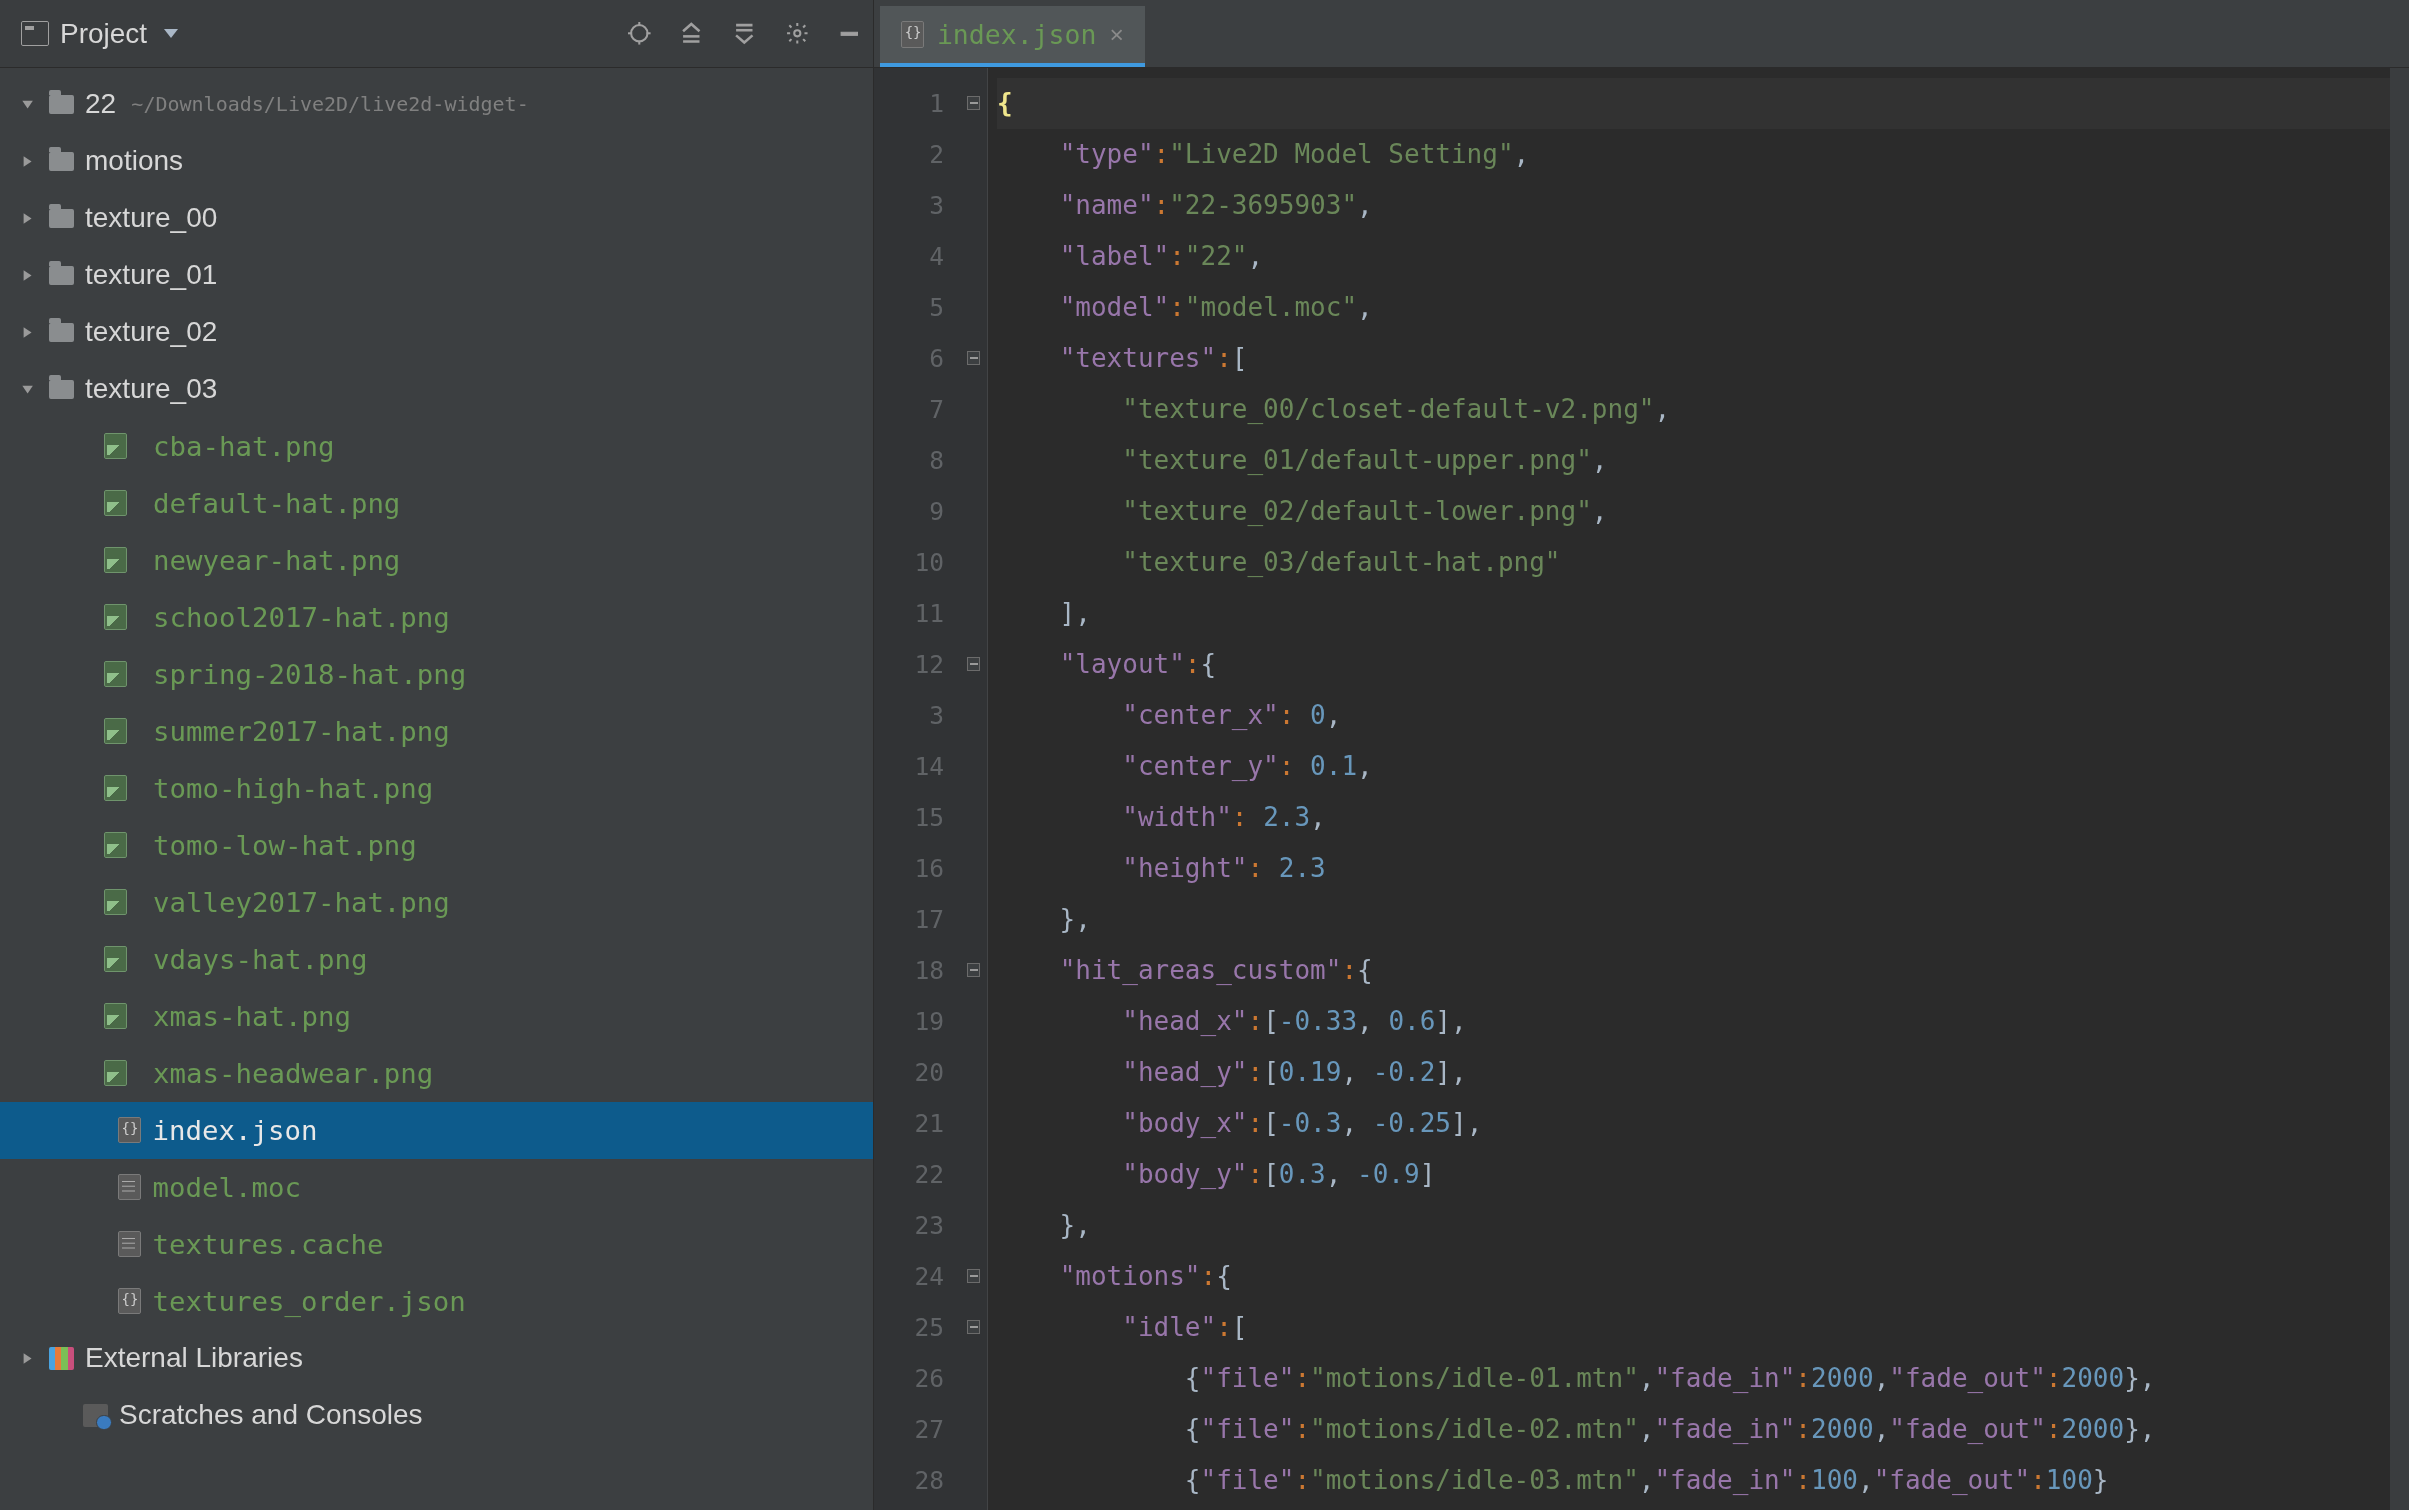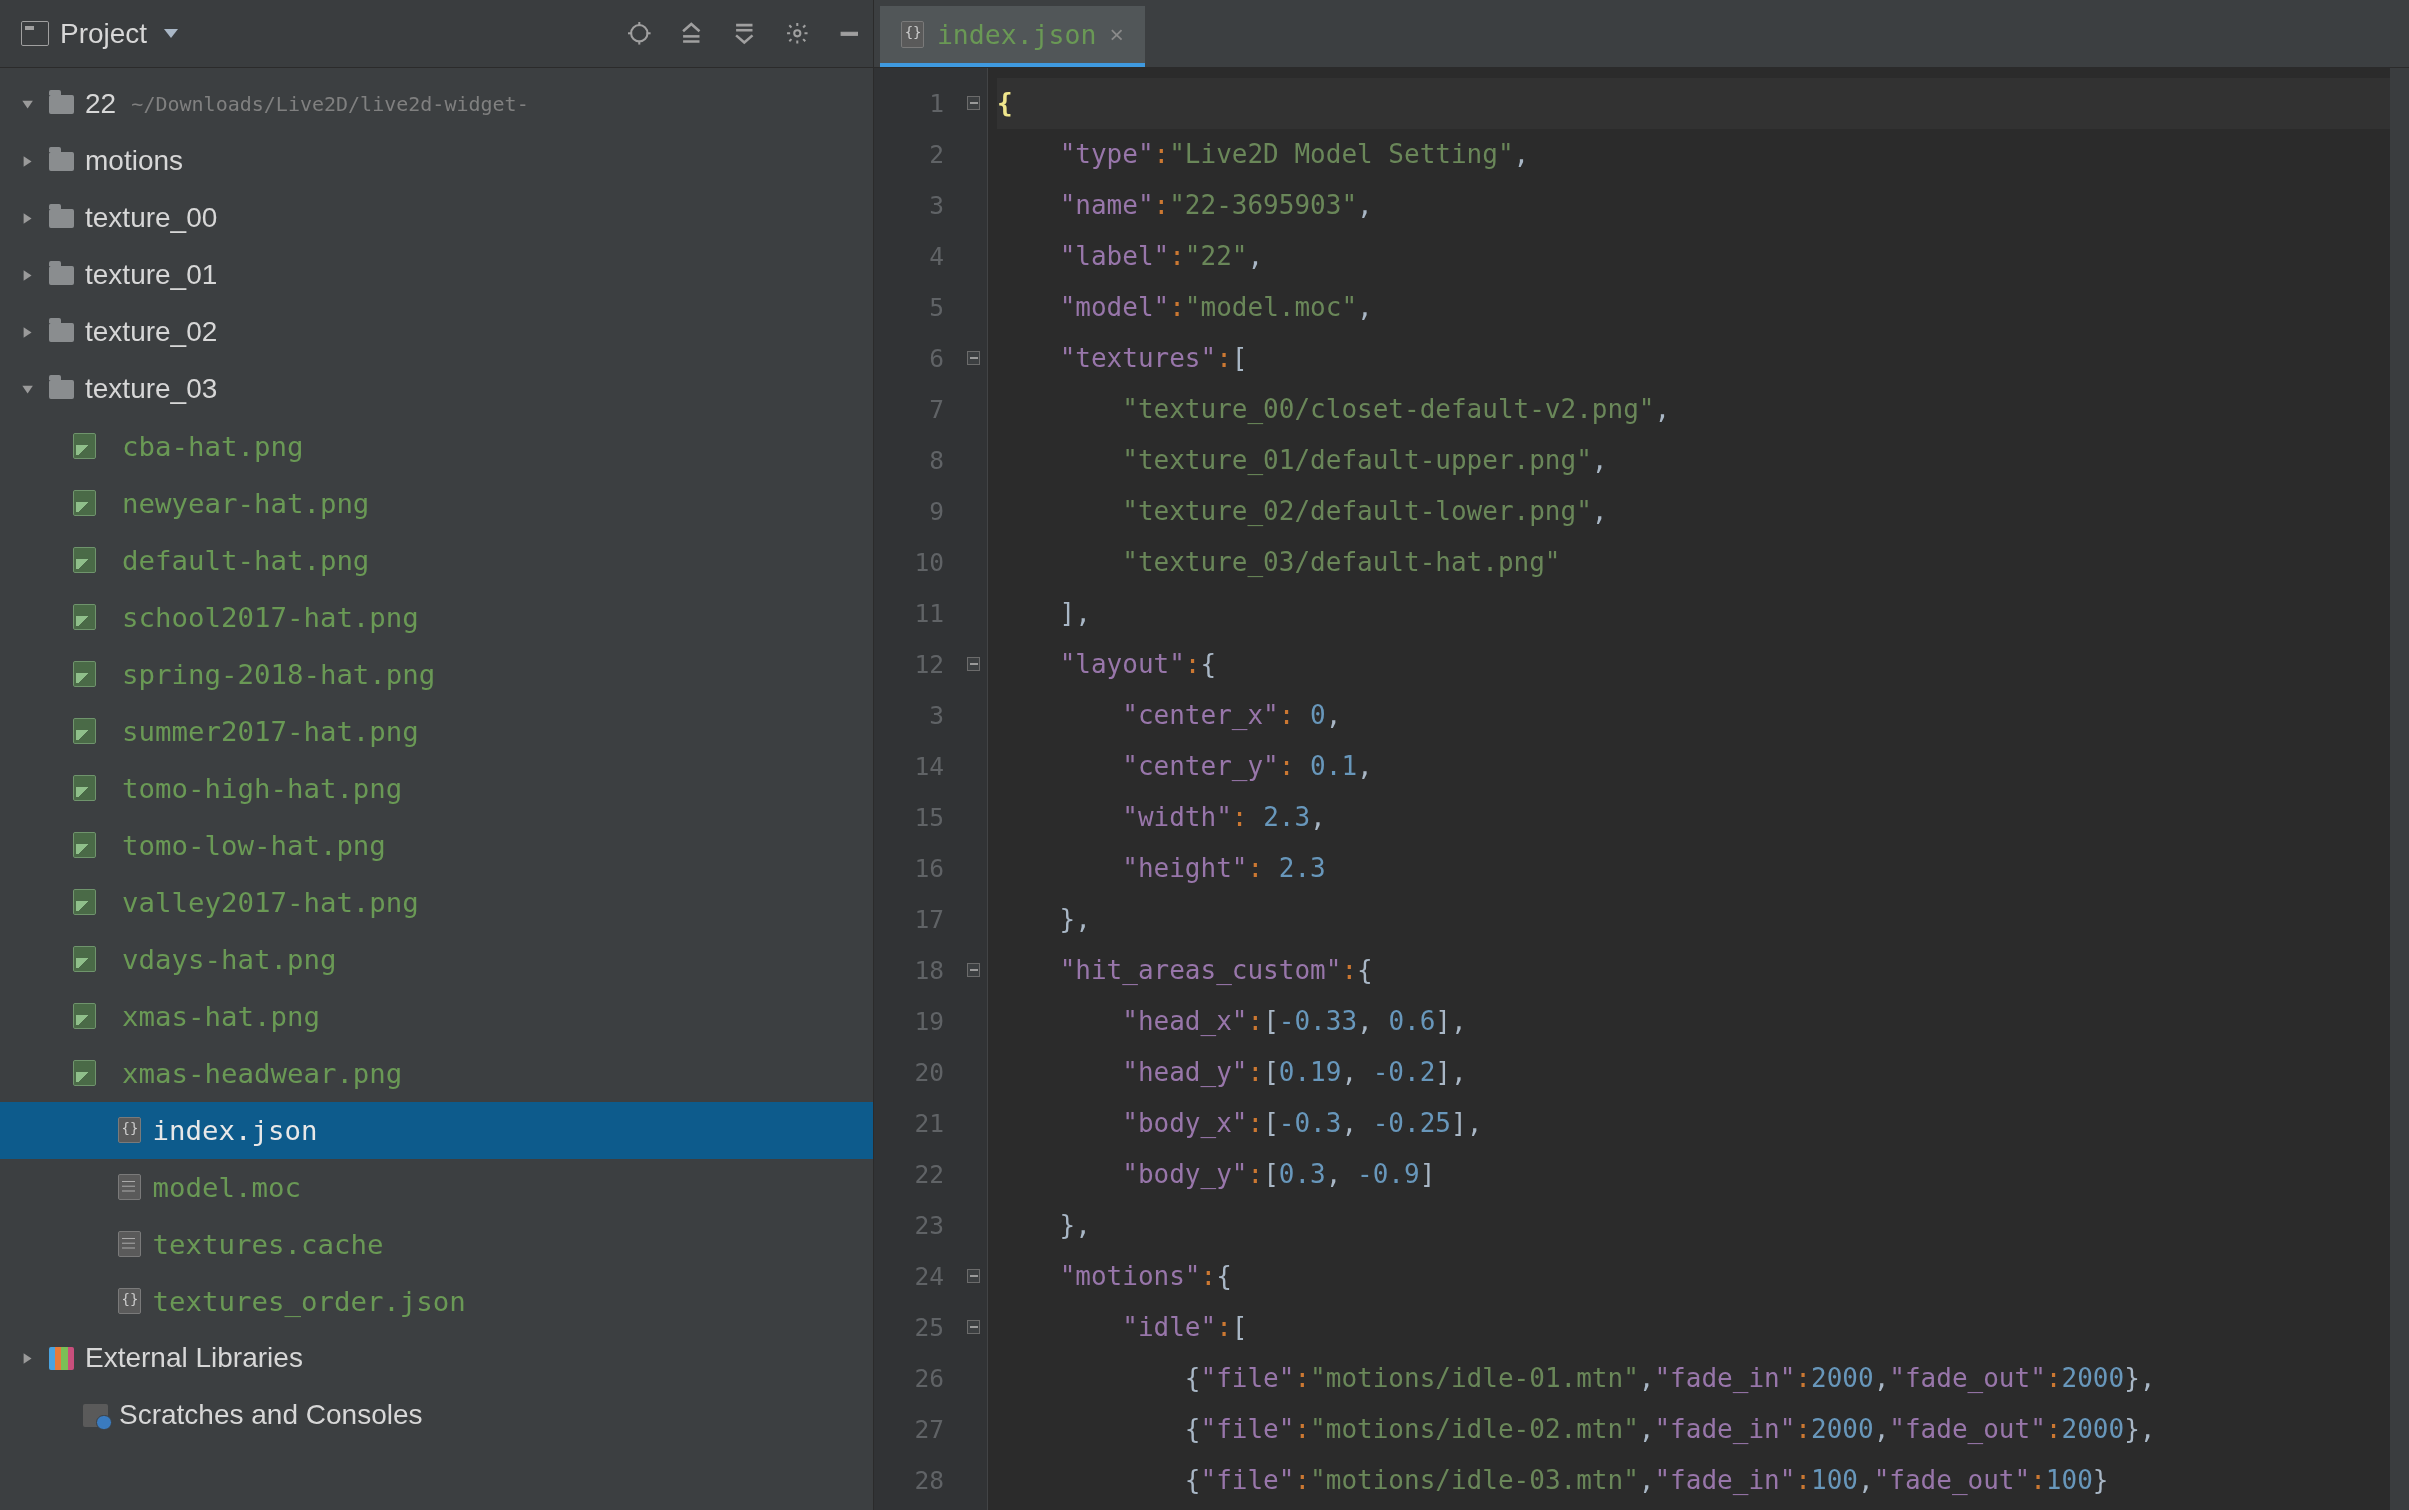--- a/index.html
+++ b/index.html
@@ -94,21 +94,21 @@
   .json-icon::after{content:"{}";position:absolute;top:2px;left:3px;font-size:14px;color:#ccc;font-family:monospace;}
   .moc-icon { width:23px;height:26.5px;background:#5a5a5a;border:0.9px solid #7a7a7a;border-radius:1.9px;position:relative;}
   .moc-icon::after{content:"";position:absolute;top:5.7px;left:3.8px;width:13.2px;height:1.9px;background:#aaa;box-shadow:0 4.7px 0 #aaa,0 9.5px 0 #aaa;}
   .lib-icon{width:24.6px;height:23px;background:linear-gradient(90deg,#4aa3df 25%,#e87b3a 25%,#e87b3a 50%,#7bbf56 50%,#7bbf56 75%,#c94f7c 75%);border-radius:1.9px;}
   .scratch-icon{width:24.6px;height:23px;background:#5a5a5a;border-radius:1.9px;position:relative;}
   .scratch-icon::after{content:"";position:absolute;right:-3.8px;bottom:-3.8px;width:13.2px;height:13.2px;background:#3a7bbf;border-radius:50%;border:1.9px solid #3c3f41;}
   .node-label { color:#d7d7d7; }
   .node-label.green { color:#6a9955; font-family:"Menlo","Consolas",monospace; font-size:27.4px;}
   .node-label.grey  { color:#808080; font-family:"Menlo","Consolas",monospace; font-size:20px; margin-left:5.7px;}
   .node.depth1 { }
-  .node.file2  { padding-left: 70px; gap: 24px; }
+  .node.file2  { padding-left: 101px; gap: 24px; }
   .node.file1  { padding-left: 115px; }
   .node.selected {
     background: #0d5b8c;
   }
   .node.selected .node-label.green { color:#e8e8e8; }
   
   .editor {
     flex:1;
     display:flex;
     flex-direction:column;
@@ -304,27 +304,27 @@
             <div class="node file2">
               <span class="ficon">
                 <span class="img-icon"></span>
               </span>
     <span class="node-label green">cba-hat.png</span>
             </div>
             <div class="node file2">
               <span class="ficon">
                 <span class="img-icon"></span>
               </span>
+    <span class="node-label green">default-hat.png</span>
+            </div>
+            <div class="node file2">
+              <span class="ficon">
+                <span class="img-icon"></span>
+              </span>
     <span class="node-label green">newyear-hat.png</span>
-            </div>
-            <div class="node file2">
-              <span class="ficon">
-                <span class="img-icon"></span>
-              </span>
-    <span class="node-label green">default-hat.png</span>
             </div>
             <div class="node file2">
               <span class="ficon">
                 <span class="img-icon"></span>
               </span>
     <span class="node-label green">school2017-hat.png</span>
             </div>
             <div class="node file2">
               <span class="ficon">
                 <span class="img-icon"></span>

